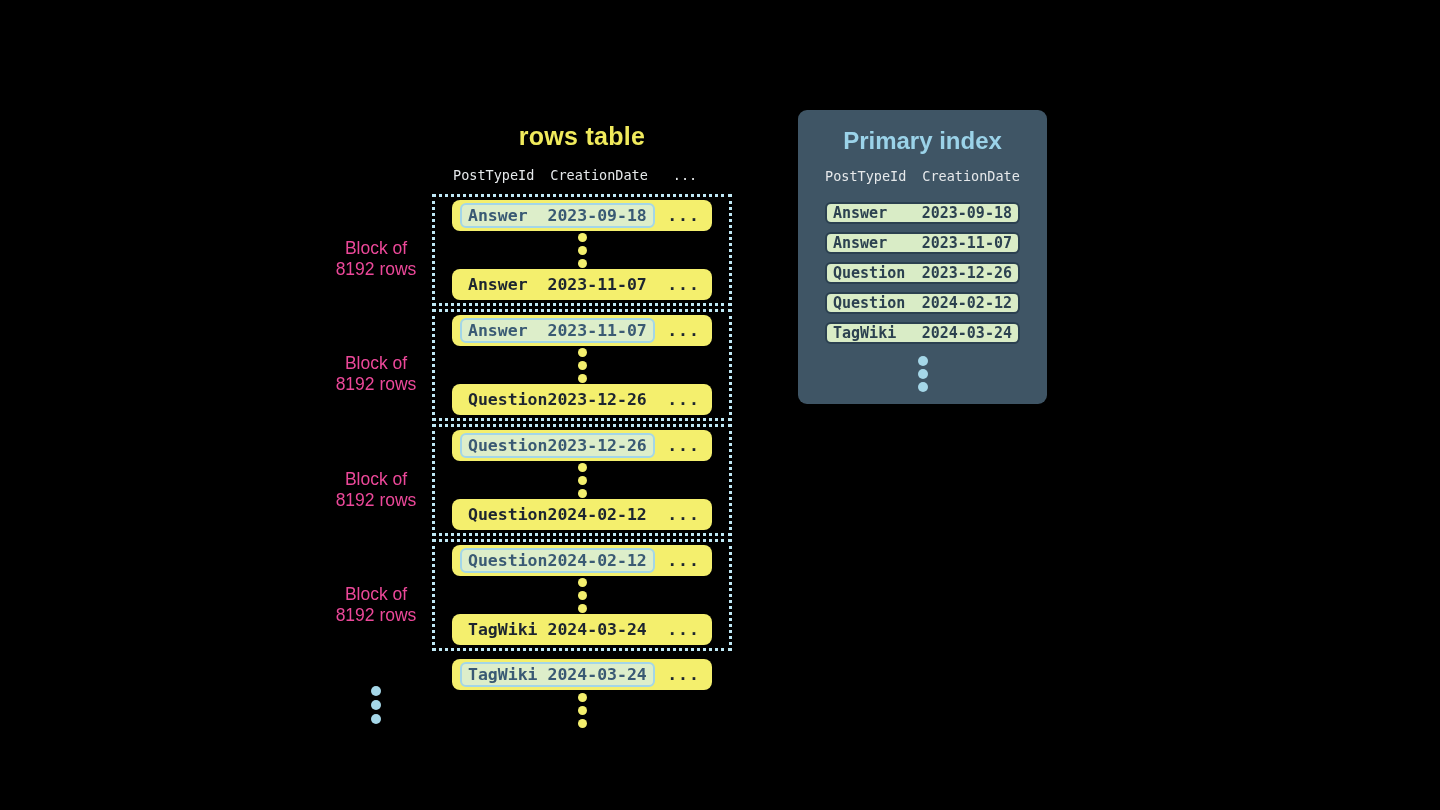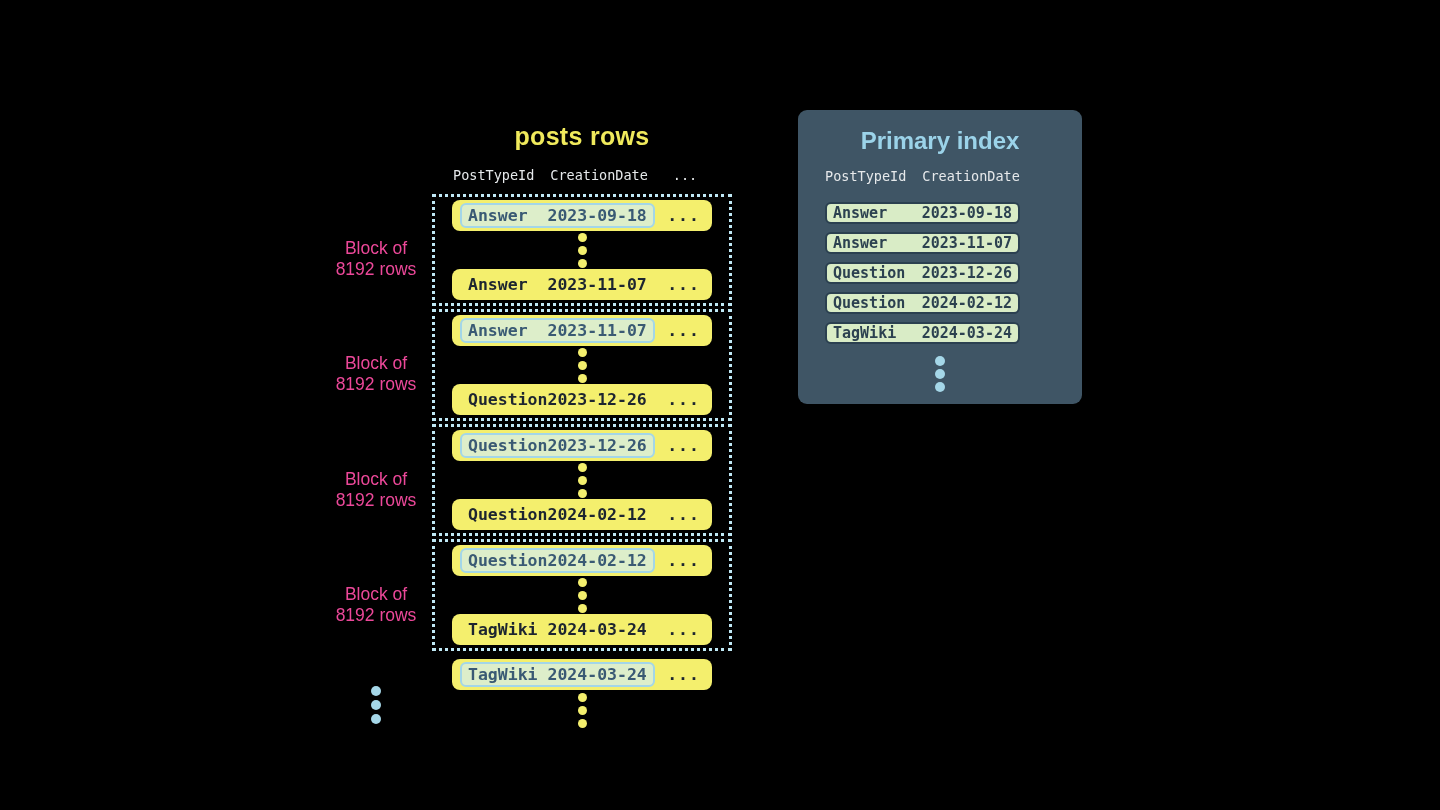--- a/index.html
+++ b/index.html
@@ -38,40 +38,40 @@
 
   .overflow-row{position:absolute;left:452px;top:659px;}
   .table-bottom-dots{position:absolute;left:452px;top:693px;width:260px;}
   .left-bottom-dots{position:absolute;left:306px;top:686px;width:140px;}
 
   .block-label{position:absolute;left:306px;width:140px;text-align:center;
     color:#ec4899;font-size:17.5px;line-height:21px;}
   .bl0{top:238px;} .bl1{top:353px;} .bl2{top:469px;} .bl3{top:584px;}
 
   
-  .panel{position:absolute;left:798px;top:110px;width:284px;height:294px;
+  .panel{position:absolute;left:798px;top:110px;width:249px;height:294px;
     background:#3f5565;border-radius:9px;box-sizing:border-box;
     padding:16px 27px 0 27px;}
   .panel-title{text-align:center;color:#9bd3e9;font-size:24px;font-weight:600;
     line-height:30px;}
   .panel-headers{margin-top:12px;display:flex;align-items:center;
     font-family:"DejaVu Sans Mono",monospace;font-size:13.5px;color:#e6e9eb;}
   .panel-headers .h2{margin-left:16px;}
   .entries{margin-top:18px;display:flex;flex-direction:column;gap:8px;}
   .ie{box-sizing:border-box;width:195px;height:22px;background:#d9ecc6;
     border:2px solid #2b4050;border-radius:6px;display:flex;align-items:center;
     padding:0 6px;font-family:"DejaVu Sans Mono",monospace;font-weight:bold;
     font-size:15px;color:#2c4150;}
   .ie .idate{margin-left:auto;}
   .panel .vdots{margin-top:12px;gap:3px;}
 </style>
 </head>
 <body>
 
-<div class="posts-title">posts rows</div>
+<div class="posts-title">rows table</div>
 
 <div class="table-headers">
   <span class="h1">PostTypeId</span>
   <span class="h2">CreationDate</span>
   <span class="h3">...</span>
 </div>
 
 <div class="block-label bl0">
   <div>Block of</div>
   <div>8192 rows</div>

